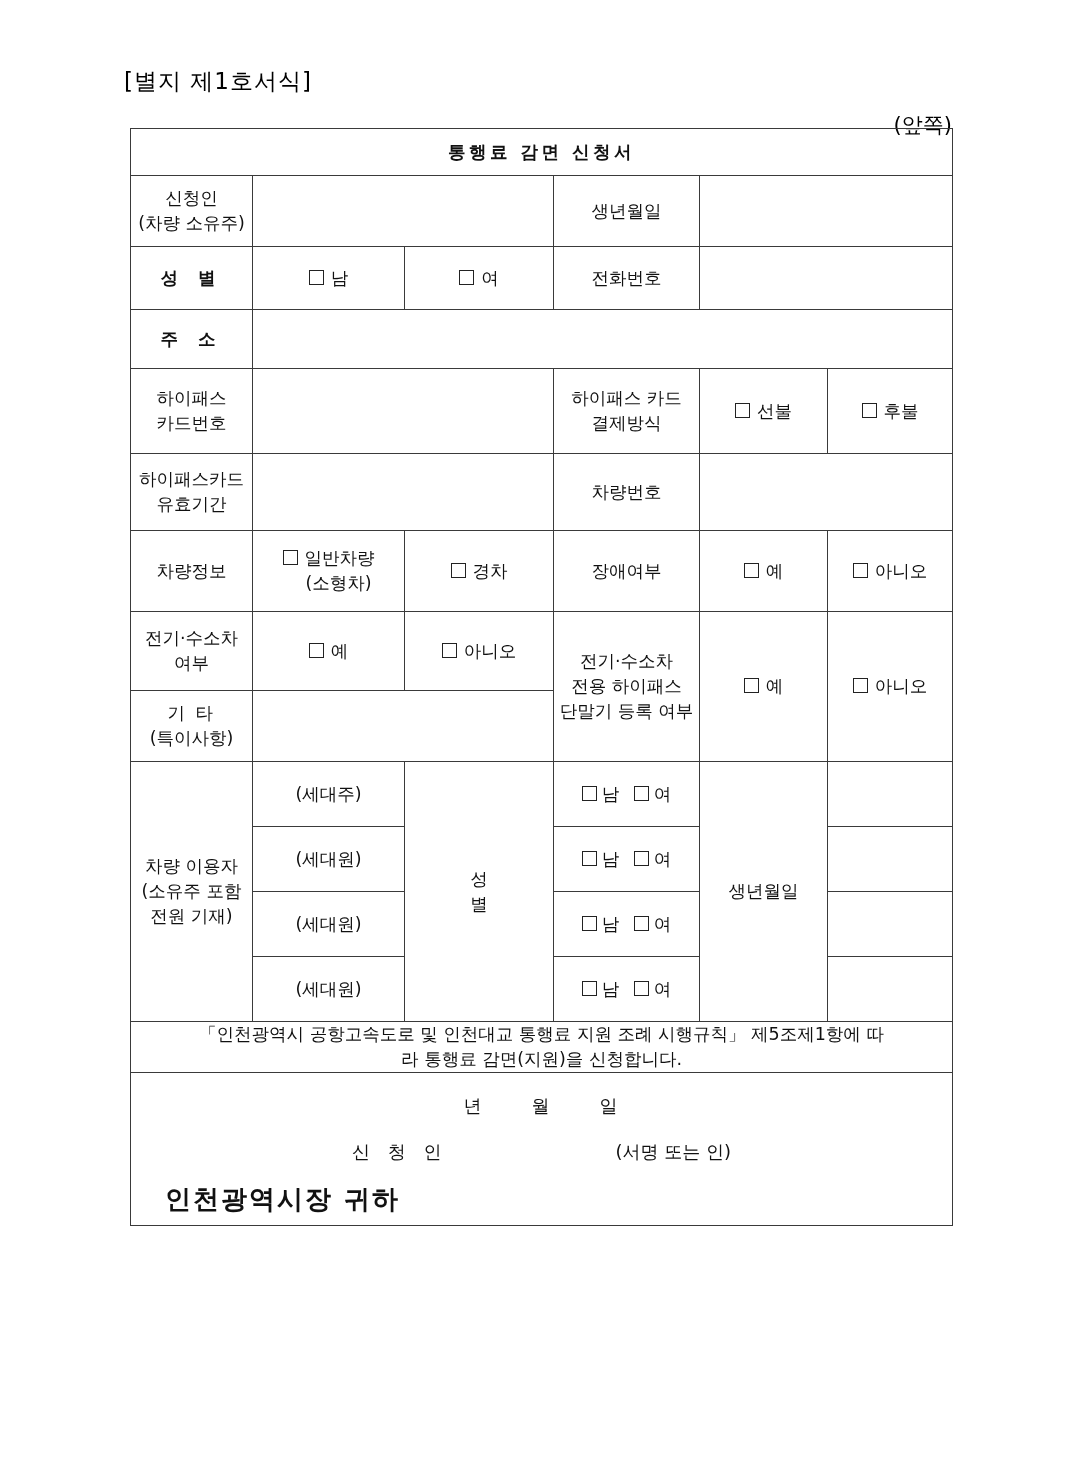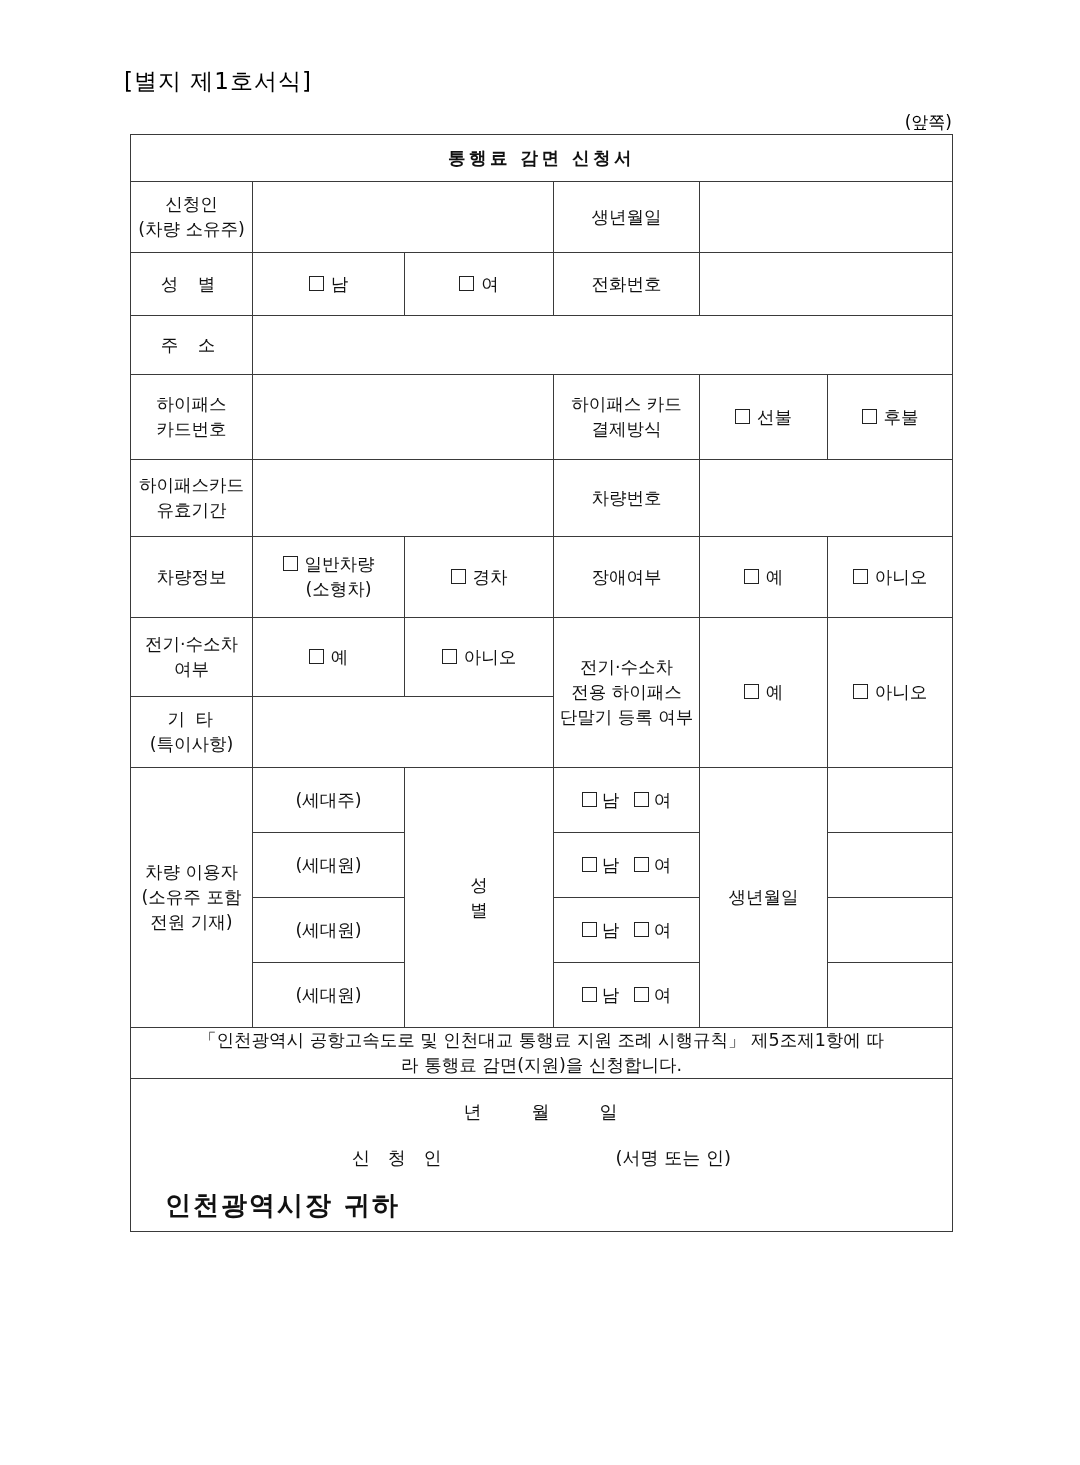--- a/index.html
+++ b/index.html
@@ -29,29 +29,29 @@
     left: 124px;
     top: 66px;
     font-size: 23px;
     letter-spacing: 1px;
     white-space: nowrap;
   }
   .page-side {
     position: absolute;
     right: 128px;
     top: 111px;
-    font-size: 17px;
+    font-size: 21px;
     white-space: nowrap;
   }
 
   
   table.form {
     position: absolute;
     left: 130px;
-    top: 134px;
+    top: 128px;
     width: 822px;
     border-collapse: collapse;
     table-layout: fixed;
   }
   table.form td {
     border: 1.6px solid #3a3a3a;
     padding: 0;
     text-align: center;
     vertical-align: middle;
     font-size: 17.5px;
@@ -65,20 +65,21 @@
     font-weight: bold;
     letter-spacing: 3.5px;
   }
 
   .lbl {
     font-size: 17.5px;
   }
   .lbl-sp {
     letter-spacing: 7px;
     padding-left: 7px;
+    font-weight: bold;
   }
   .lbl-sp2 {
     letter-spacing: 2.5px;
   }
   .blank { background: #fff; }
 
   .chk {
     text-align: left;
     padding-left: 22px;
     white-space: nowrap;

